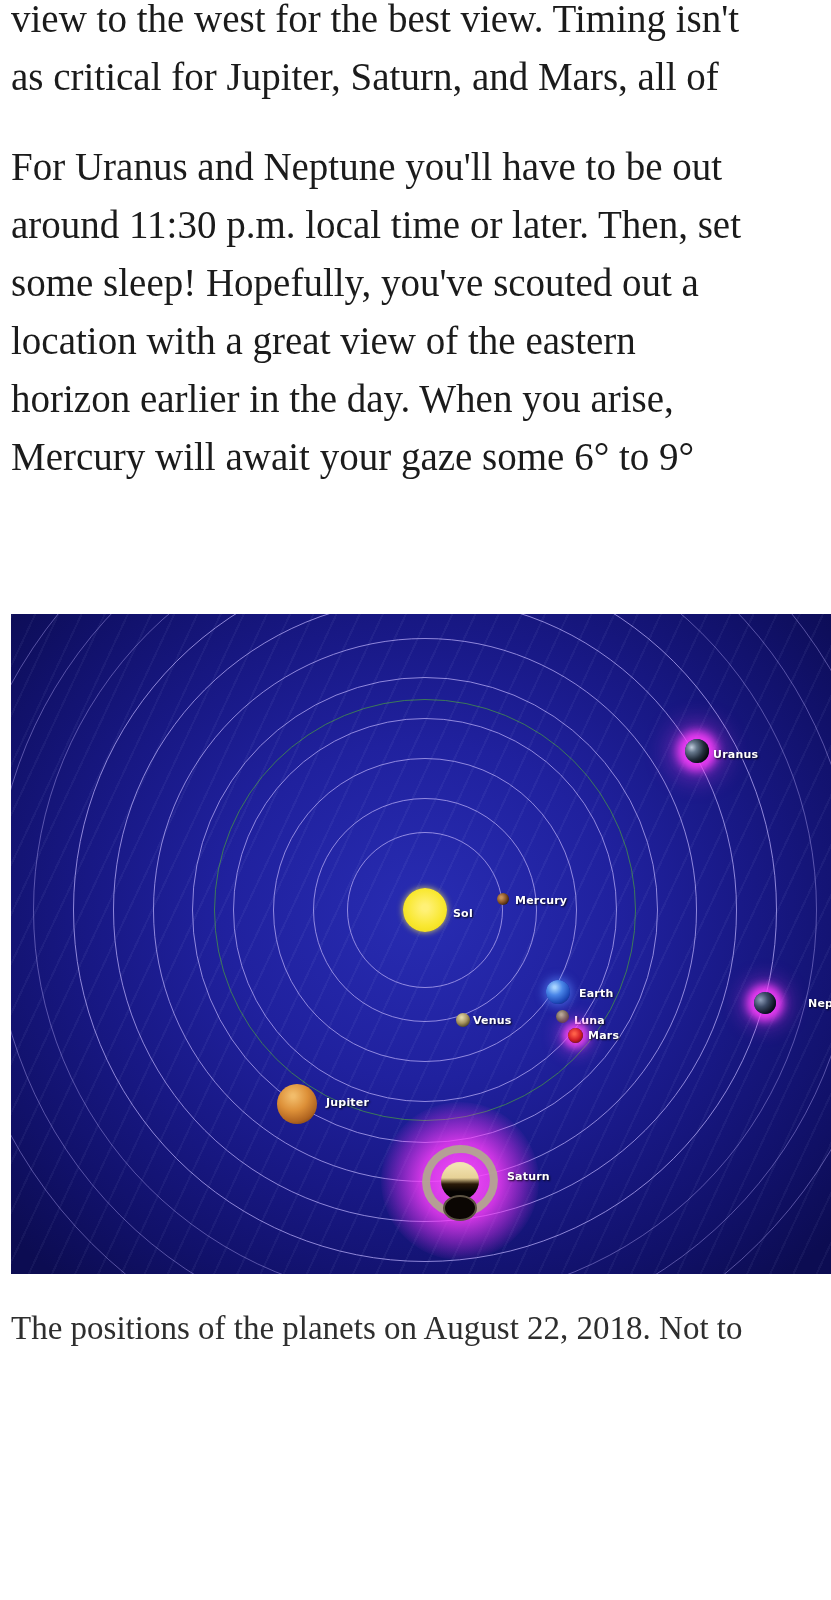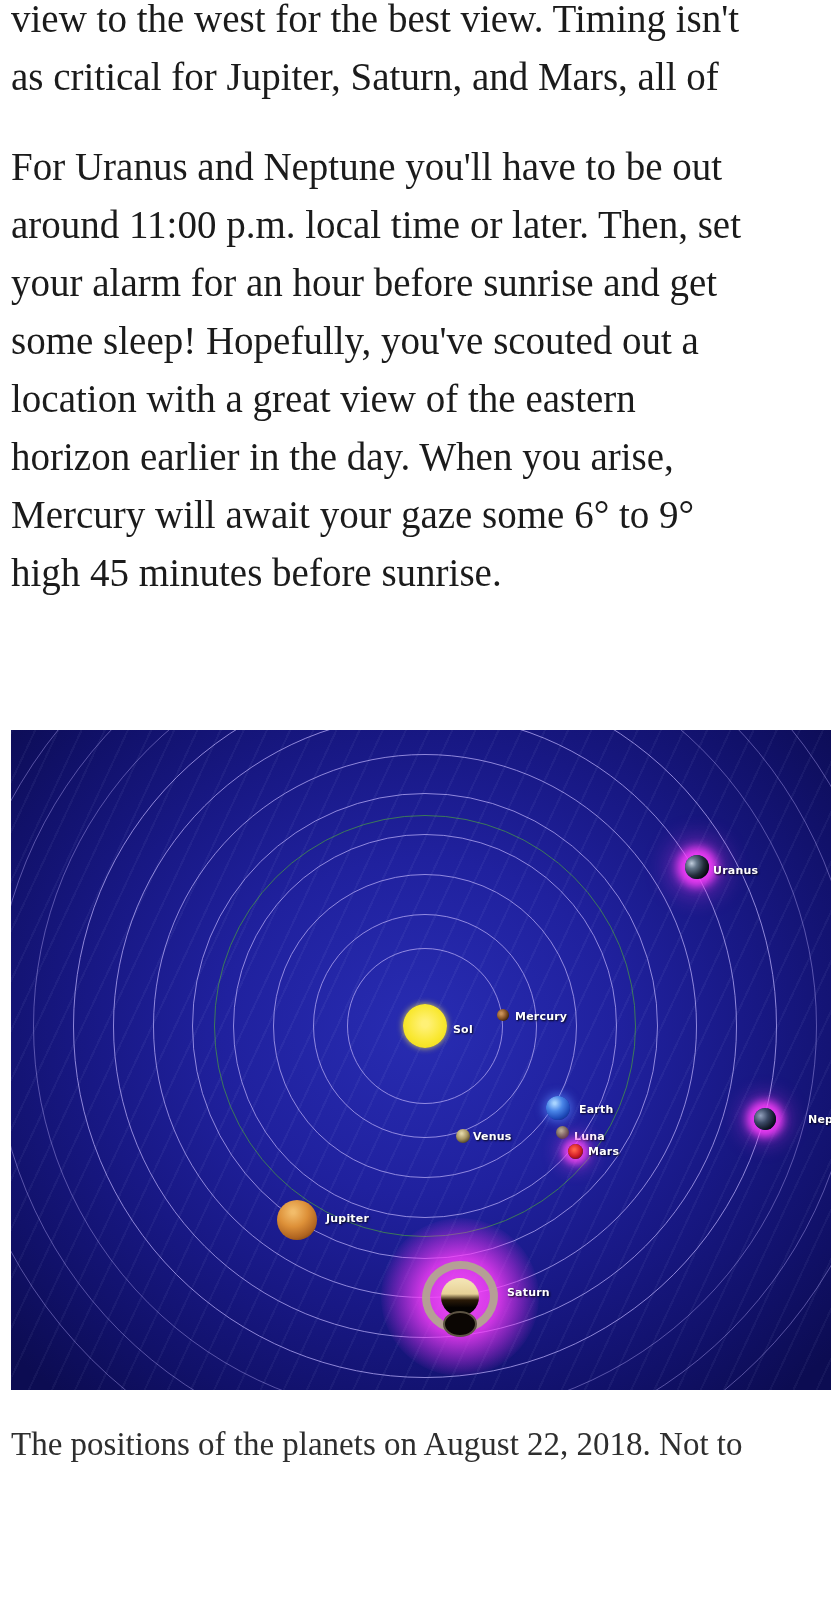--- a/index.html
+++ b/index.html
@@ -94,27 +94,25 @@
 </head>
 <body>
 
 <div class="article">
     <div class="paragraph">
       <div class="line">view to the west for the best view. Timing isn't</div>
       <div class="line">as critical for Jupiter, Saturn, and Mars, all of</div>
     </div>
     <div class="paragraph">
       <div class="line">For Uranus and Neptune you'll have to be out</div>
-      <div class="line">around 11:00 p.m. local time or later. Then, set</div>
-      <div class="line">your alarm for an hour before sunrise and get</div>
+      <div class="line">around 11:30 p.m. local time or later. Then, set</div>
       <div class="line">some sleep! Hopefully, you've scouted out a</div>
       <div class="line">location with a great view of the eastern</div>
       <div class="line">horizon earlier in the day. When you arise,</div>
       <div class="line">Mercury will await your gaze some 6° to 9°</div>
-      <div class="line">high 45 minutes before sunrise.</div>
     </div>
   </div>
 
 <div class="figure">
   <div class="streaks"></div>
 <div class="orbit" style="height: 156px; width: 156px; left: 336px; top: 218px;"></div>
     <div class="orbit" style="height: 224px; width: 224px; left: 302px; top: 184px;"></div>
     <div class="orbit" style="height: 304px; width: 304px; left: 262px; top: 144px;"></div>
     <div class="orbit" style="height: 384px; width: 384px; left: 222px; top: 104px;"></div>
     <div class="orbit orbit-green" style="height: 422px; width: 422px; left: 203px; top: 85px;"></div>

